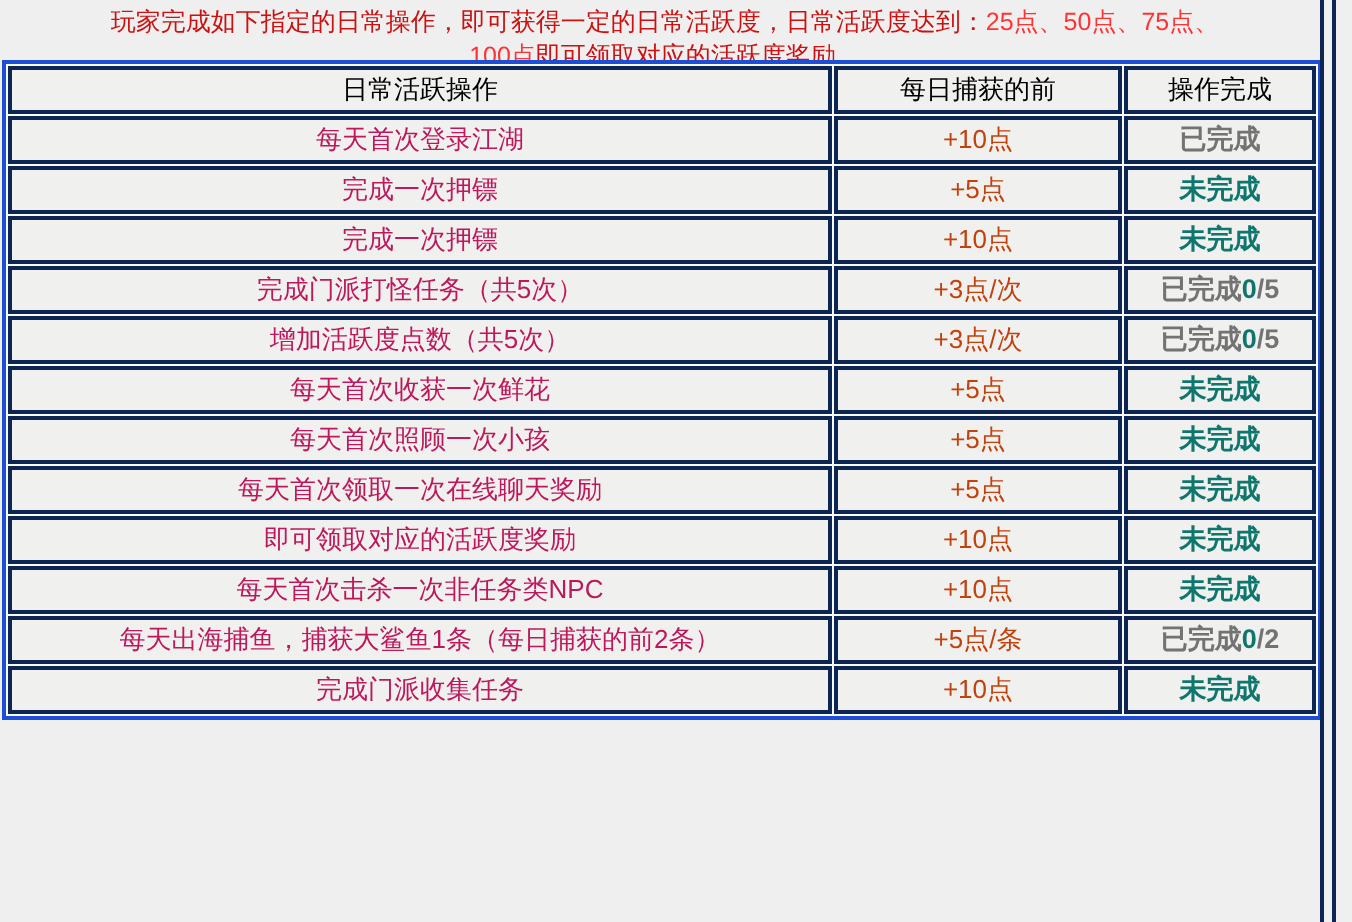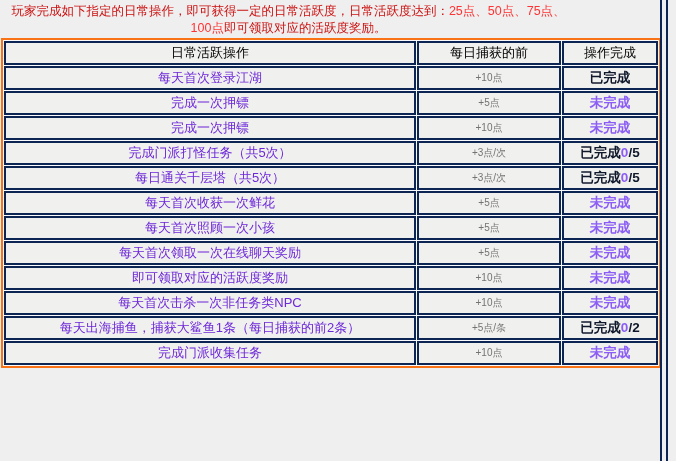--- a/index.html
+++ b/index.html
@@ -2,64 +2,64 @@
 <html><head>
 <meta charset="utf-8">
 <style>
   html, body { margin: 0; padding: 0; }
   body {
     width: 676px; height: 461px;
     background: #efefef;
     font-family: "Liberation Sans", sans-serif;
     overflow: hidden;
   }
-  .page { position: relative; width: 592px; height: 461px; }
+  .page { position: relative; width: 592px; height: 461px; padding-left: 44px; }
 
   
   .intro {
     color: #cc1111;
     font-size: 12.5px;
     line-height: 17px;
     text-align: center;
     padding: 3px 16px 0 1px;
   }
   .intro .hl { color: #ff3333; }
 
   
   table.activity {
     position: absolute;
-    left: 1px; top: 38px;
+    left: 1px; top: 30px;
     width: 656px;
     border-collapse: separate;
     border-spacing: 1px;
     background: #f8fafd;
-    border: 2px solid #f97316;
+    border: 2px solid #1d4ed8;
     table-layout: fixed;
   }
   th, td {
     border: 2px solid #0d2553;
     background: #f0f0ee;
     height: 24px;
     box-sizing: border-box;
     padding: 0 2px;
     text-align: center;
     vertical-align: middle;
     overflow: hidden;
     white-space: nowrap;
   }
   th {
     color: #000000;
     font-weight: normal;
     font-size: 13px;
   }
-  td.task-cell   { color: #6d28d9; font-size: 13px; }
-  td.points-cell { color: #737373; font-size: 10px; }
+  td.task-cell   { color: #be185d; font-size: 13px; }
+  td.points-cell { color: #c2410c; font-size: 13px; }
   td.status-cell { font-weight: bold; font-size: 13.5px; }
-  .st-red  { color: #0f172a; }
-  .st-blue { color: #8b5cf6; }
+  .st-red  { color: #737373; }
+  .st-blue { color: #0f766e; }
 
   
   .frame-line {
     position: absolute;
     top: 0; width: 2px; height: 461px;
     background: #0d2553;
   }
   .frame-line.inner { left: 660px; }
   .frame-line.outer { left: 666px; }
 </style>
@@ -98,21 +98,21 @@
           <td class="task-cell"><span>完成一次押镖</span></td>
           <td class="points-cell"><span>+10点</span></td>
           <td class="status-cell"><span class="st-blue">未完成</span></td>
         </tr>
         <tr>
           <td class="task-cell"><span>完成门派打怪任务（共5次）</span></td>
           <td class="points-cell"><span>+3点/次</span></td>
           <td class="status-cell"><span class="st-red">已完成</span><span class="st-blue">0</span><span class="st-red">/5</span></td>
         </tr>
         <tr>
-          <td class="task-cell"><span>每日通关千层塔（共5次）</span></td>
+          <td class="task-cell"><span>增加活跃度点数（共5次）</span></td>
           <td class="points-cell"><span>+3点/次</span></td>
           <td class="status-cell"><span class="st-red">已完成</span><span class="st-blue">0</span><span class="st-red">/5</span></td>
         </tr>
         <tr>
           <td class="task-cell"><span>每天首次收获一次鲜花</span></td>
           <td class="points-cell"><span>+5点</span></td>
           <td class="status-cell"><span class="st-blue">未完成</span></td>
         </tr>
         <tr>
           <td class="task-cell"><span>每天首次照顾一次小孩</span></td>

